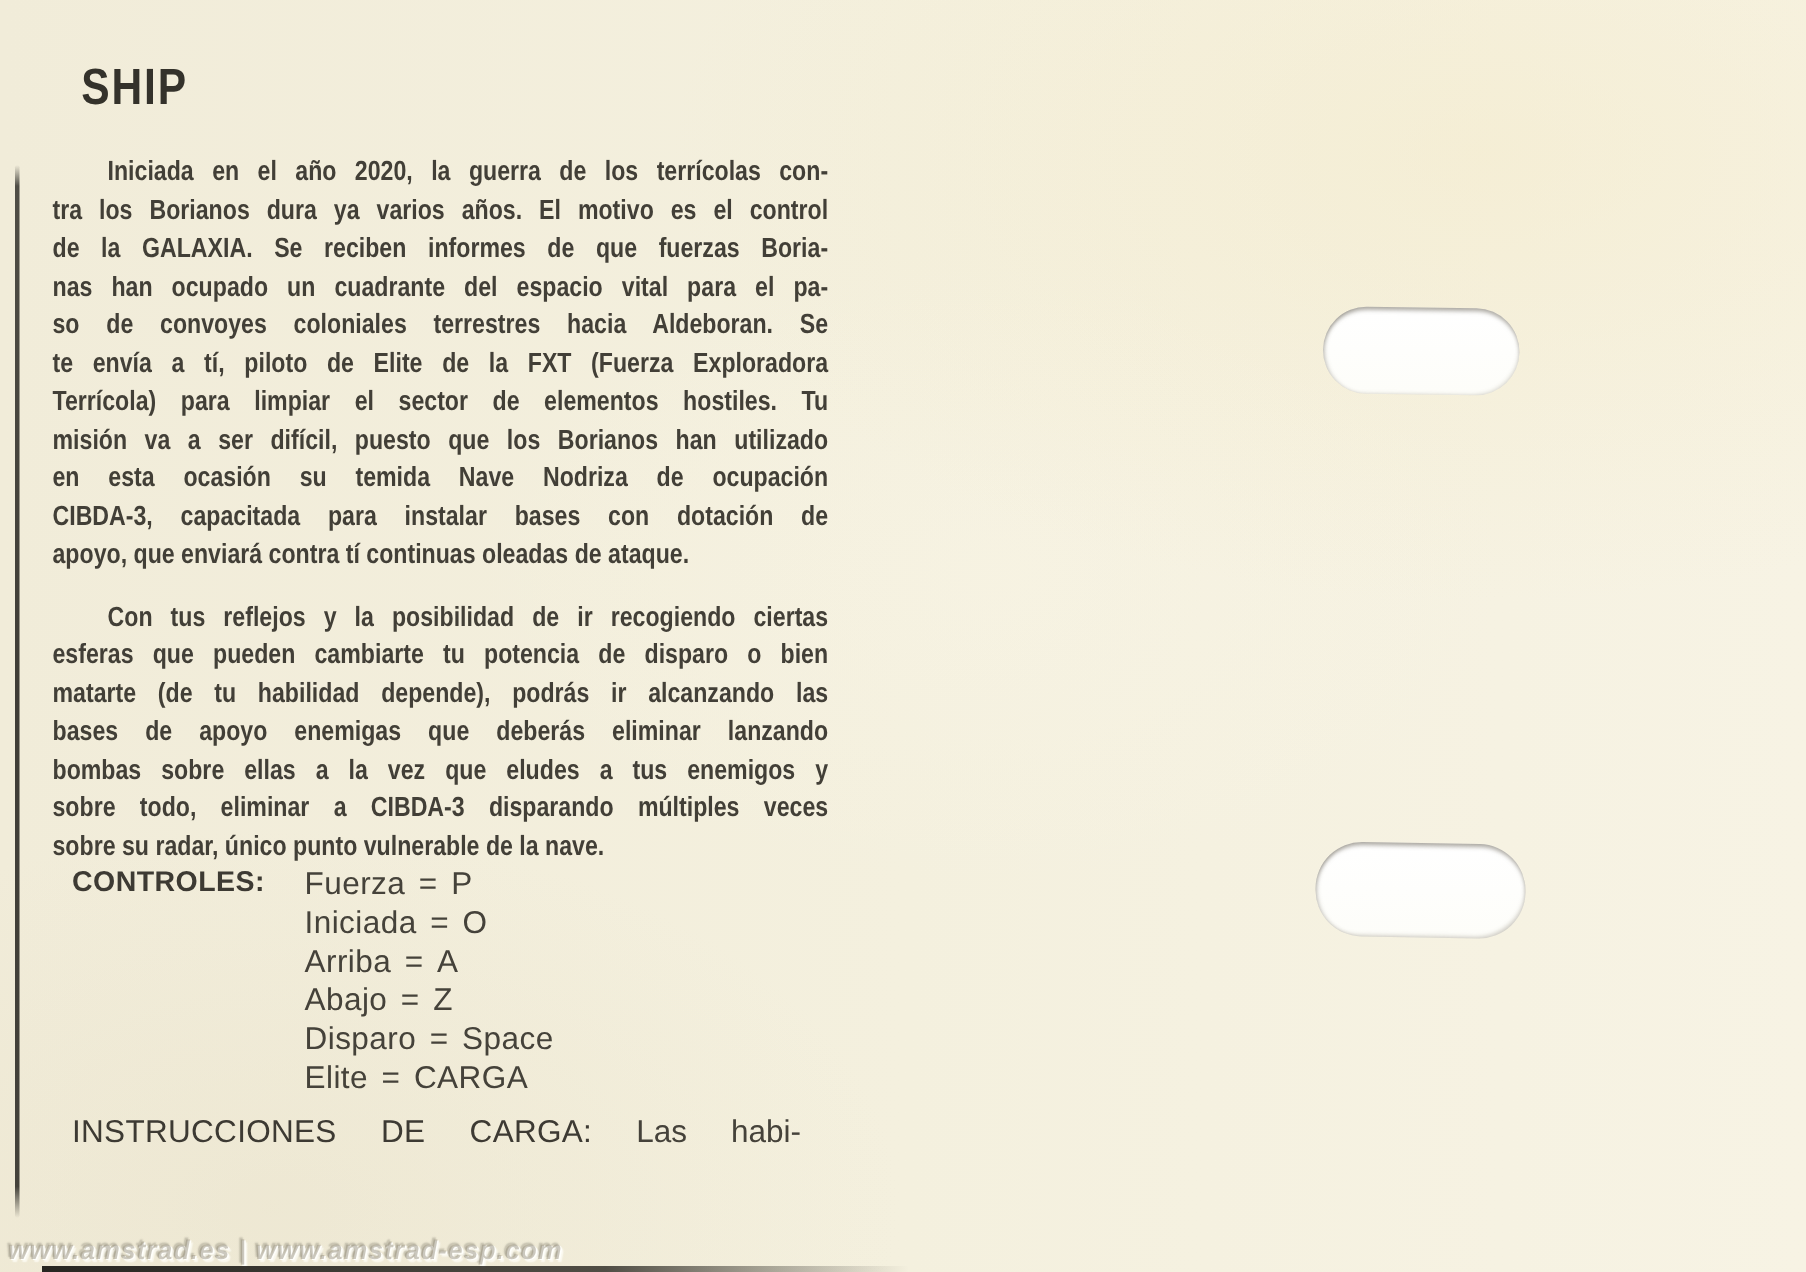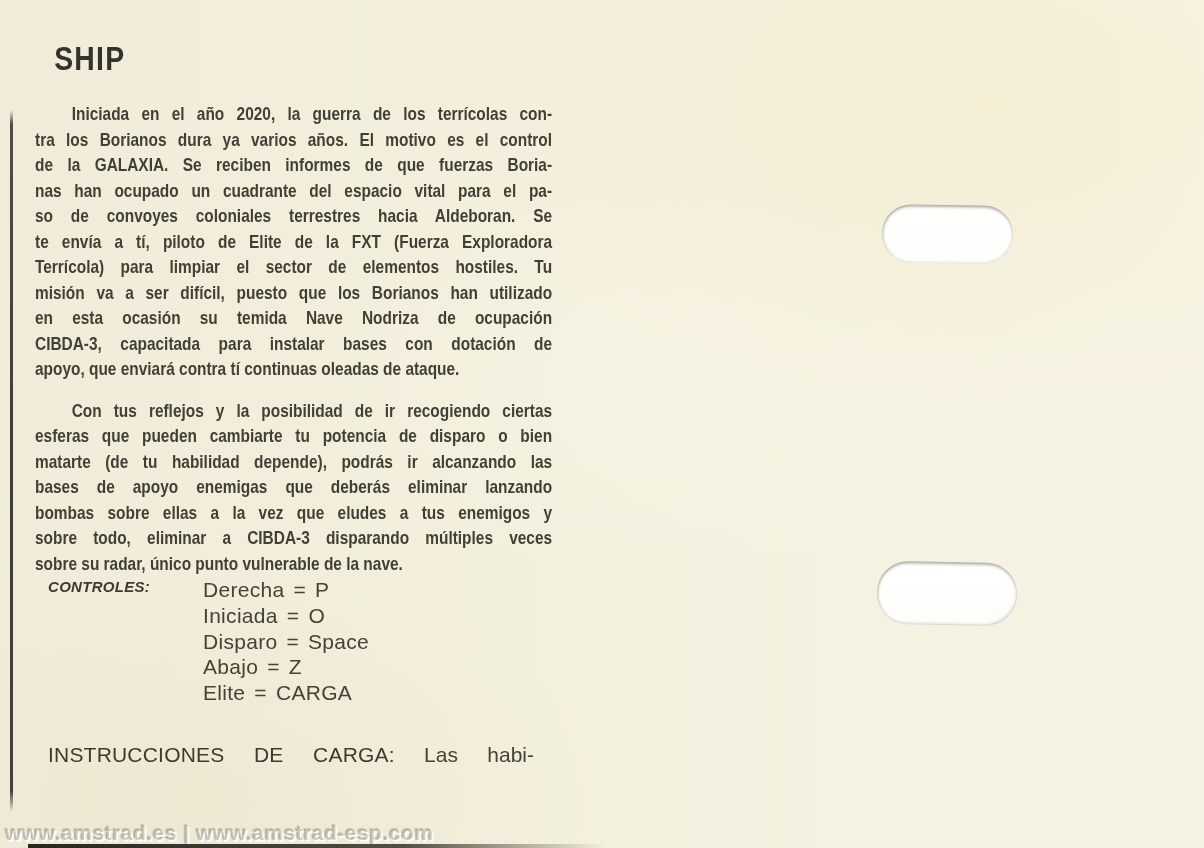--- a/index.html
+++ b/index.html
@@ -38,43 +38,44 @@
     text-align: justify; text-align-last: justify;
     white-space: normal;
   }
   .line.first { padding-left: 44px; }
   .line.last  { text-align-last: left; }
 
   
   .controls { position: absolute; left: 48px; top: 577px; color: #45423a; }
   .controls-label {
     position: absolute; left: 0; top: 1px;
-    font-weight: bold; font-size: 15px; letter-spacing: 0.3px; color: #3d3a33; font-style: italic;
+    font-weight: bold; font-size: 19px; letter-spacing: 0.3px; color: #3d3a33;
   }
   .controls-list { margin-left: 155px; }
   .ctl-row { font-size: 21px; line-height: 25.8px; letter-spacing: 0.3px; }
   .ctl-eq { display: inline-block; margin: 0 9px; }
 
   
   .loading {
     position: absolute; left: 34px; top: 742px; width: 500px;
     font-size: 21px; line-height: 26.5px; color: #45423a;
   }
   .loading-l1 { padding-left: 14px; text-align: justify; text-align-last: justify; }
   .loading-label { font-weight: normal; letter-spacing: 0.2px; color: #3d3a33; }
 
   
   .watermark {
     position: absolute; left: 5px; top: 821px;
-    font-size: 21px; line-height: 24px; font-weight: bold; letter-spacing: 0.5px;
+    font-size: 18px; line-height: 24px; font-weight: bold; letter-spacing: 0.5px;
     color: rgba(148,143,126,0.48);
     text-shadow:
       1px 1px 0 rgba(255,255,252,0.95),
       2px 2px 1px rgba(255,255,250,0.75),
       -1px -1px 1px rgba(95,90,75,0.28);
+    font-style: italic;
   }
 
   
   .hole {
     position: absolute;
     background: linear-gradient(180deg, #ffffff 0%, #fdfdf9 100%);
   }
   .hole-top {
     left: 882px; top: 205px; width: 131px; height: 58px;
     border-radius: 29px; transform: rotate(0.8deg);
@@ -135,24 +136,25 @@
       <div class="line">bases de apoyo enemigas que deberás eliminar lanzando</div>
       <div class="line">bombas sobre ellas a la vez que eludes a tus enemigos y</div>
       <div class="line">sobre todo, eliminar a CIBDA-3 disparando múltiples veces</div>
       <div class="line last">sobre su radar, único punto vulnerable de la nave.</div>
     </div>
   </div>
 
   <div class="controls">
     <div class="controls-label">CONTROLES:</div>
     <div class="controls-list">
-      <div class="ctl-row"><span>Derecha</span><span class="ctl-eq">=</span><span>P</span></div>
+      <div class="ctl-row"><span>Fuerza</span><span class="ctl-eq">=</span><span>P</span></div>
       <div class="ctl-row"><span>Iniciada</span><span class="ctl-eq">=</span><span>O</span></div>
+      <div class="ctl-row"><span>Arriba</span><span class="ctl-eq">=</span><span>A</span></div>
+      <div class="ctl-row"><span>Abajo</span><span class="ctl-eq">=</span><span>Z</span></div>
       <div class="ctl-row"><span>Disparo</span><span class="ctl-eq">=</span><span>Space</span></div>
-      <div class="ctl-row"><span>Abajo</span><span class="ctl-eq">=</span><span>Z</span></div>
       <div class="ctl-row"><span>Elite</span><span class="ctl-eq">=</span><span>CARGA</span></div>
     </div>
   </div>
 
   <div class="loading">
     <div class="loading-l1">
       <span class="loading-label">INSTRUCCIONES DE CARGA:</span>
       <span>Las habi-</span>
     </div>
   </div>

